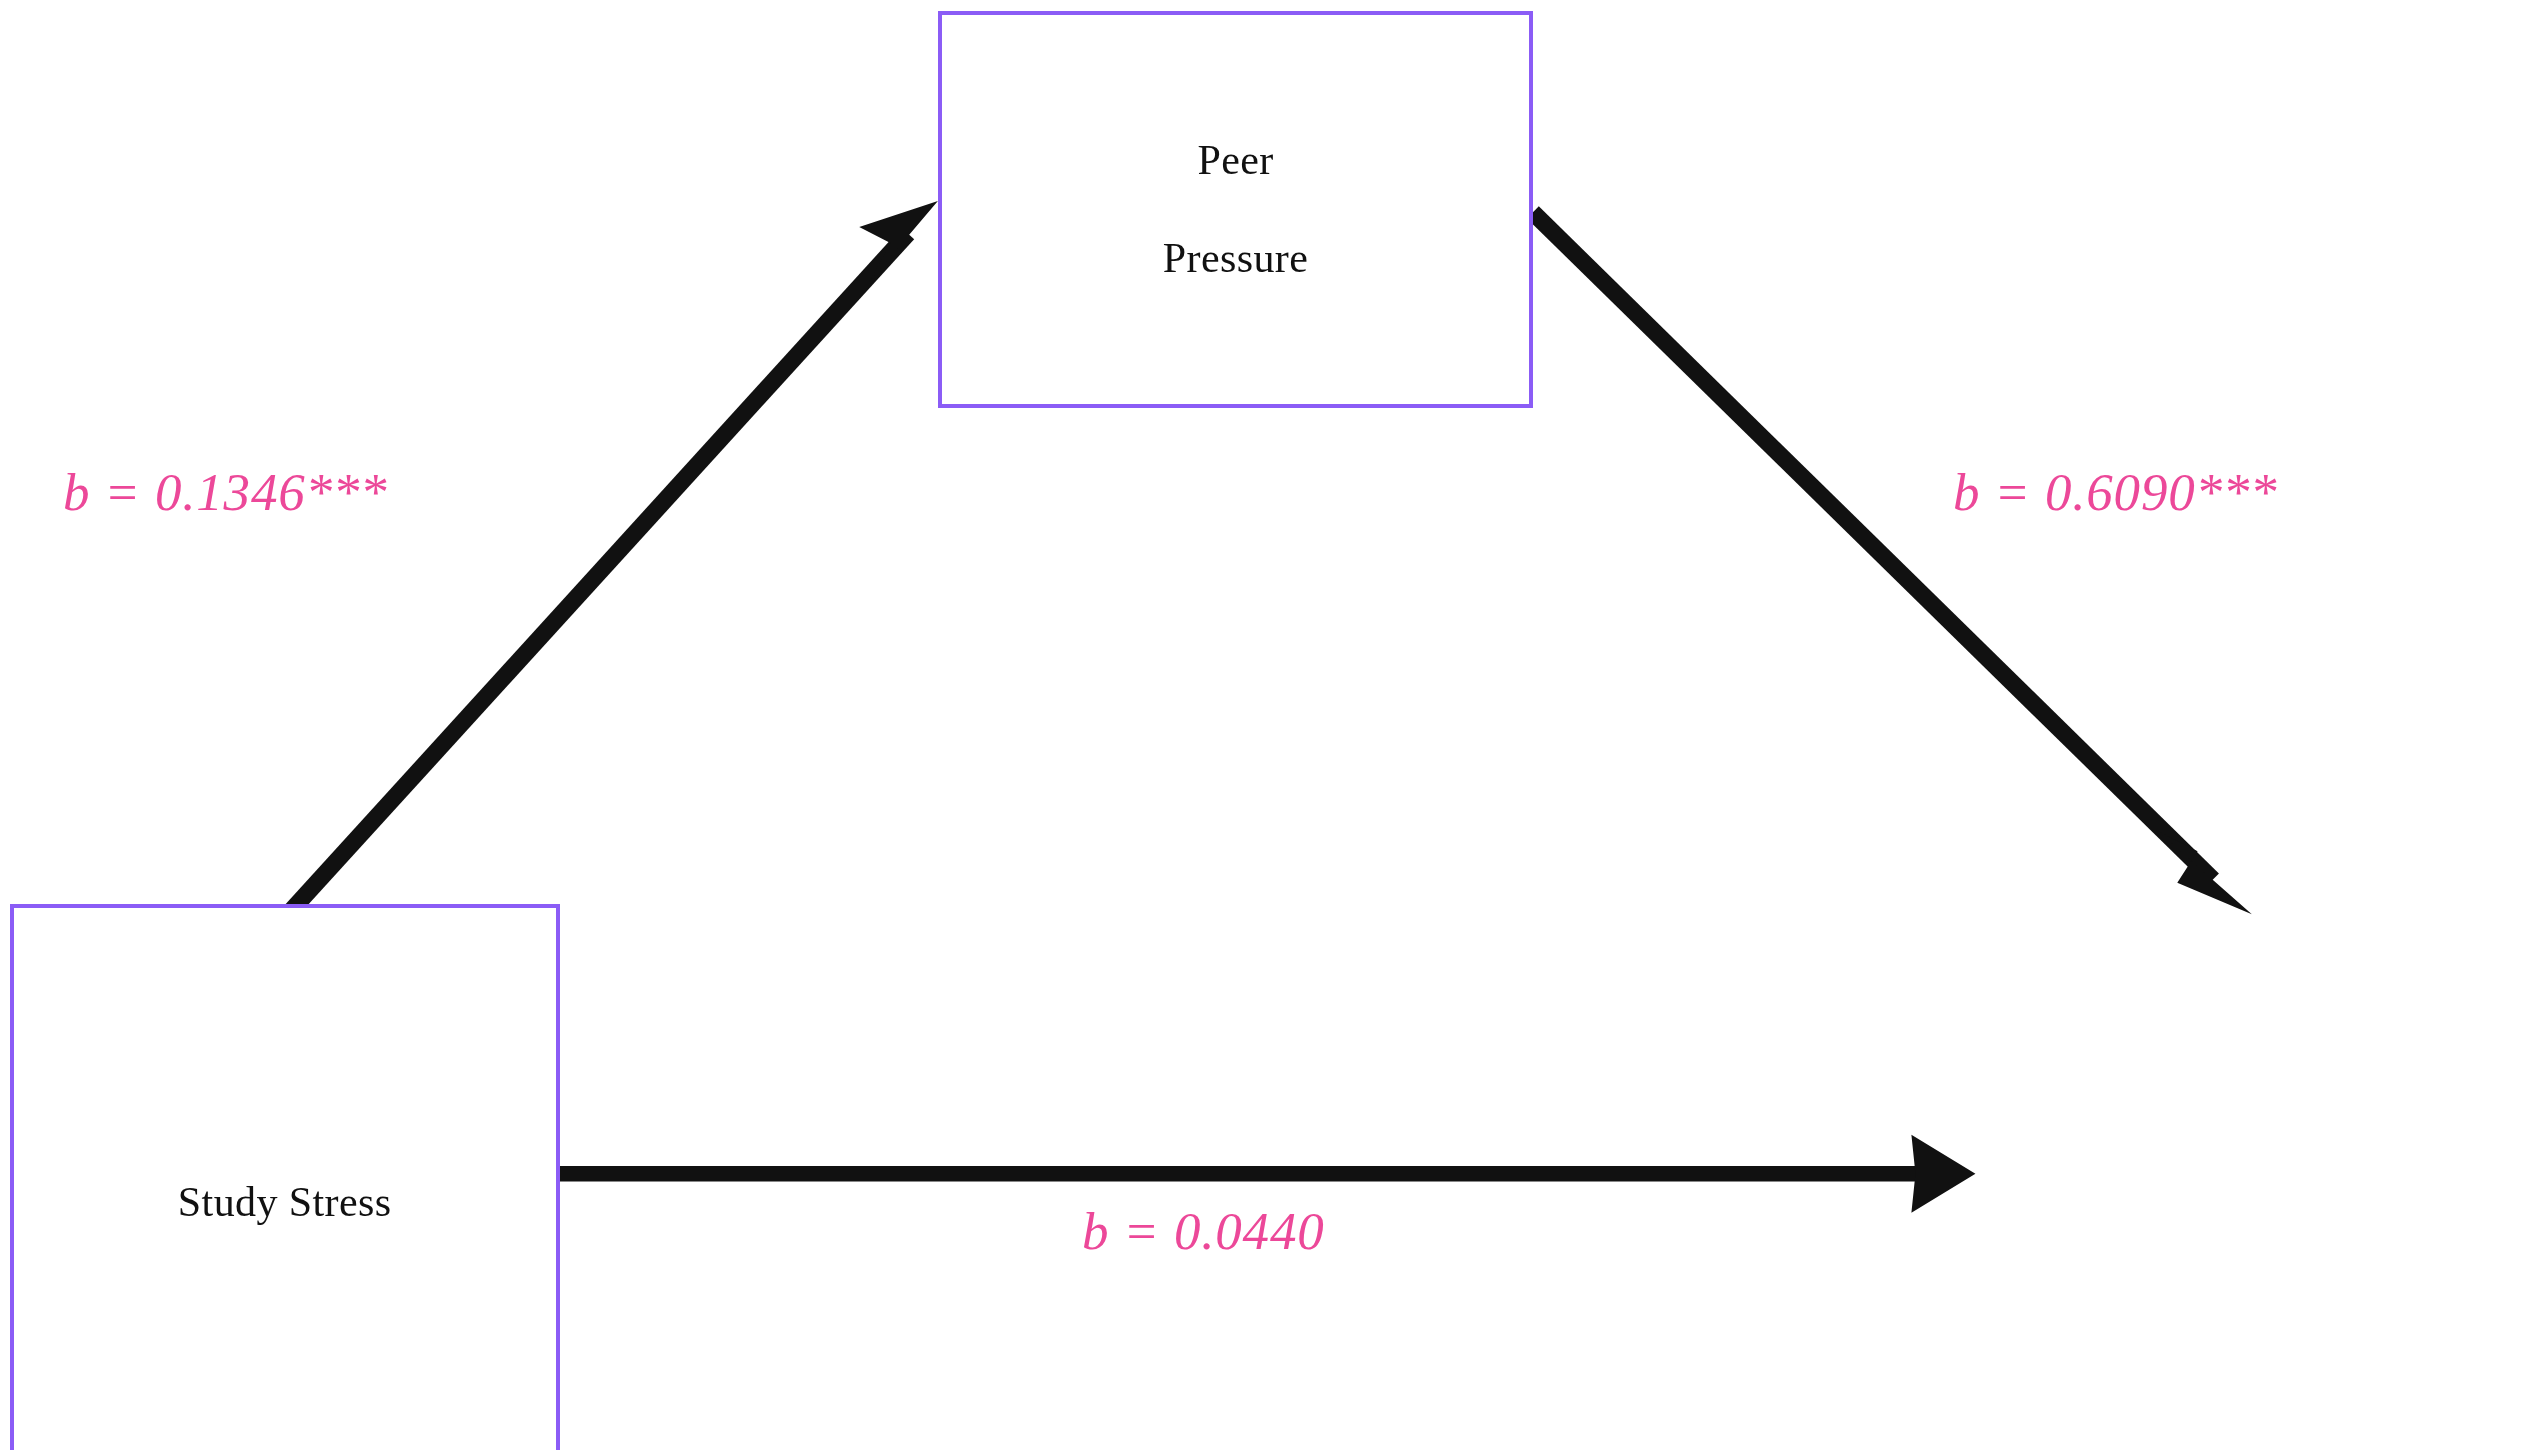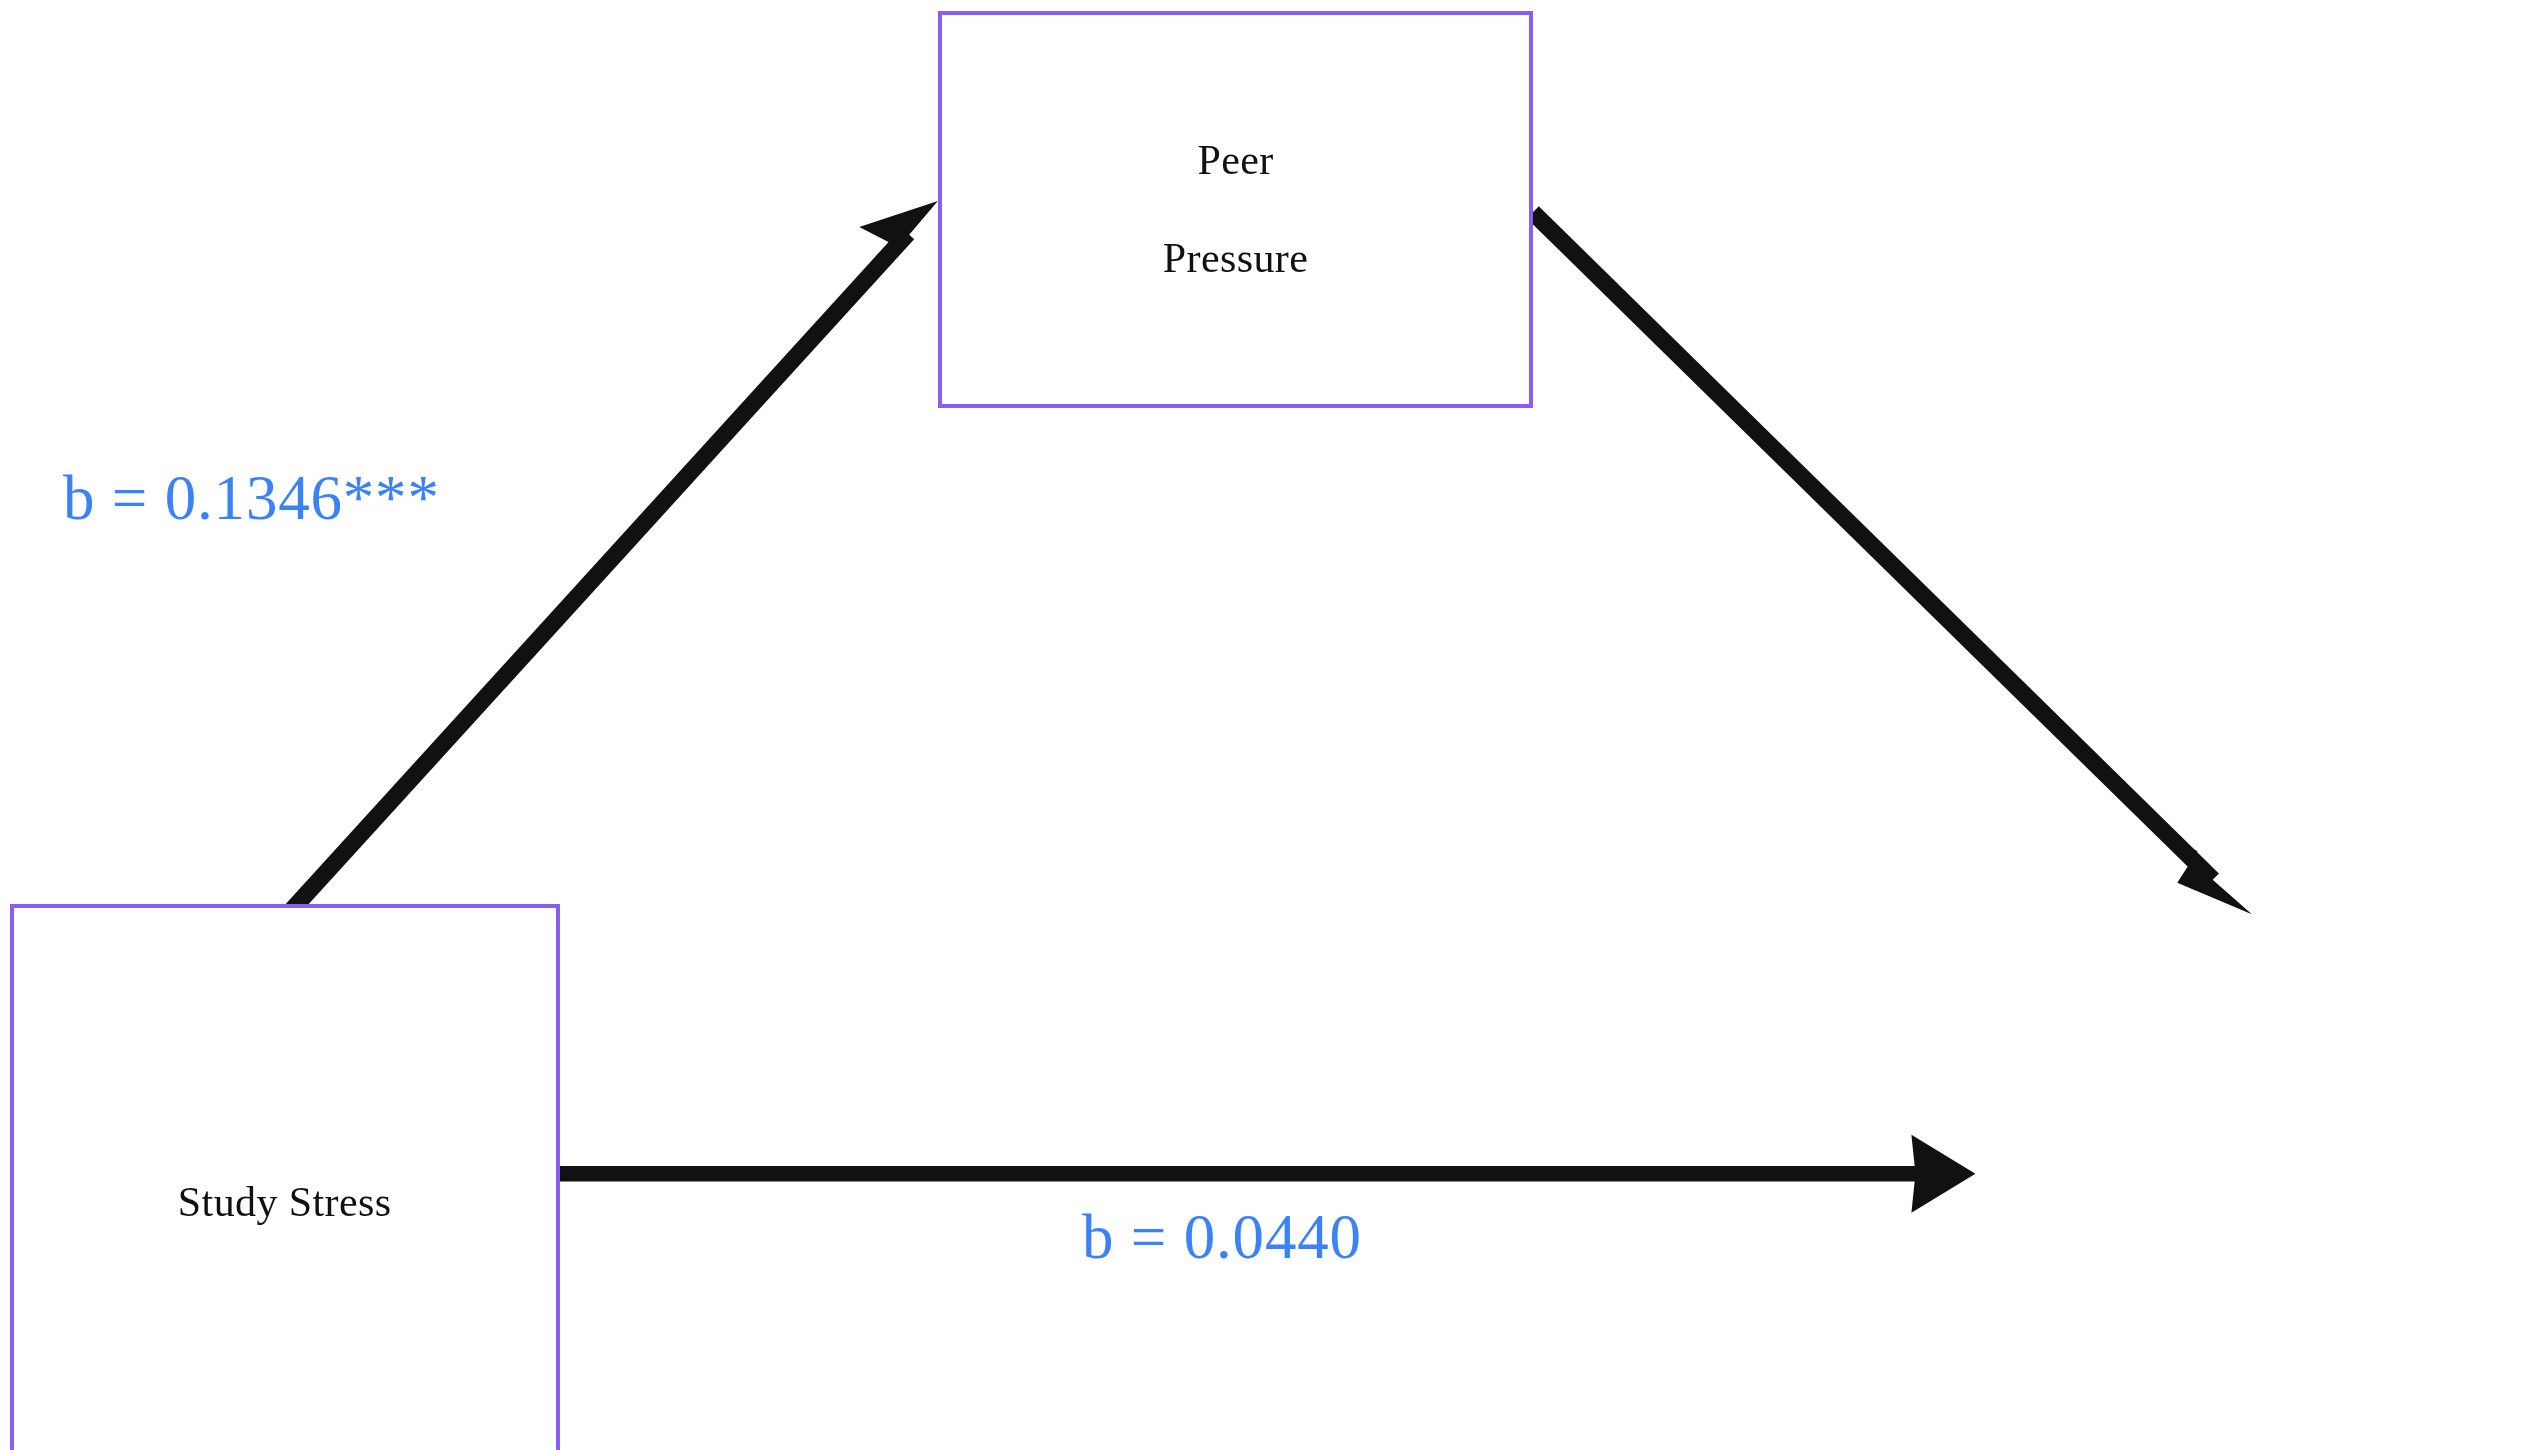--- a/index.html
+++ b/index.html
@@ -62,22 +62,23 @@
     left: 0;
     top: 0;
     width: 2538px;
     height: 1451px;
     pointer-events: none;
   }
 
   .edge-label {
     position: absolute;
     font-family: "Liberation Serif", "DejaVu Serif", serif;
-    font-size: 63px;
-    color: #3b82f6;
+    font-style: italic;
+    font-size: 53px;
+    color: #ec4899;
     white-space: nowrap;
     letter-spacing: 0.8px;
   }
   #label-a-path { left: 63px;  top: 462px; }
   #label-b-path { left: 1953px; top: 462px; }
   #label-c-path { left: 1082px; top: 1201px; }
 </style>
 </head>
 <body>
 
@@ -106,17 +107,18 @@
     <div class="node-line">Pressure</div>
   </div>
 
   <div class="node-box" id="node-study-stress">
     <div class="node-line">Study Stress</div>
   </div>
 
 
   <div class="edge-label" id="label-a-path">b = 0.1346***</div>
 
+  <div class="edge-label" id="label-b-path">b = 0.6090***</div>
 
   <div class="edge-label" id="label-c-path">b = 0.0440</div>
 
 </div>
 
 
 </body></html>

